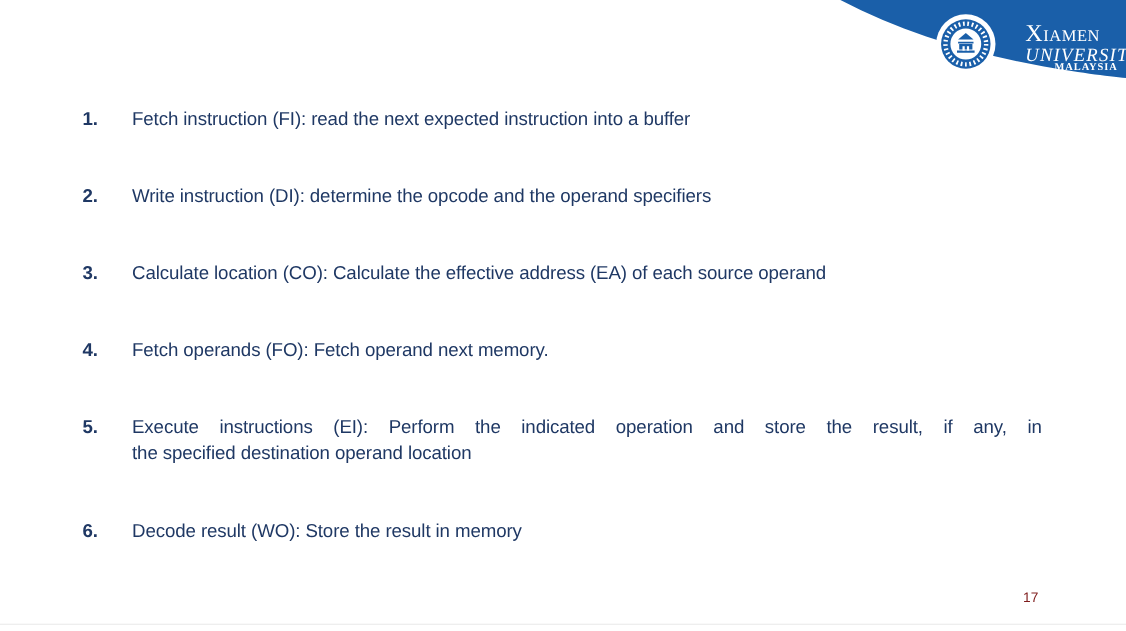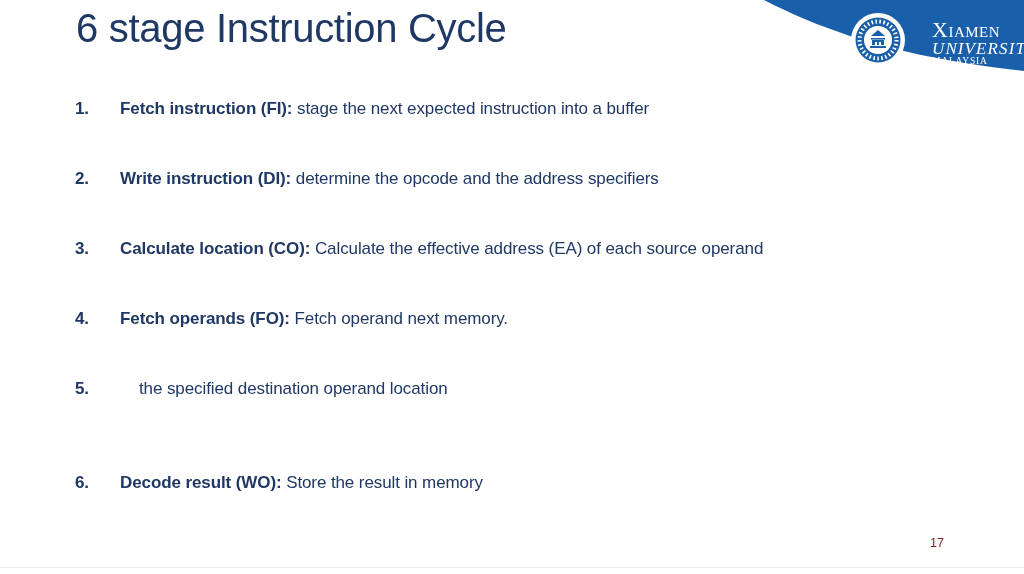--- a/index.html
+++ b/index.html
@@ -8,36 +8,36 @@
     position:relative; width:1024px; height:574px; background:#ffffff; overflow:hidden;
   }
   .banner { position:absolute; top:0; left:0; width:1024px; height:80px; }
   .logo { position:absolute; top:0; left:0; width:1024px; height:80px; pointer-events:none; }
   .seal { position:absolute; left:850px; top:12px; width:56px; height:56px; }
   .wordmark { position:absolute; left:932px; top:20px; width:88px; color:#ffffff;
               font-family:"Liberation Serif", serif; }
   .wm-line1 { font-size:15px; letter-spacing:0.5px; line-height:20px; }
   .wm-line1 .big { font-size:22px; }
   .wm-line2 { font-size:17px; letter-spacing:1.1px; line-height:13px;font-style:italic; }
-  .wm-line3 { font-size:9.5px; font-weight:normal; letter-spacing:0.8px; line-height:12px;
-              padding-right:4px; }
+  .wm-line3 { font-size:9.5px; font-weight:bold; letter-spacing:0.8px; line-height:12px;
+              text-align:right; padding-right:4px; }
   .title {
     position:absolute; left:76px; top:6px; font-size:40px; font-weight:400;
     color:#1f3864; letter-spacing:-0.3px; white-space:nowrap;
   }
   .stages { position:absolute; left:75px; top:97px; width:872px; list-style:none; }
   .stage-item {
     position:absolute; left:0; width:872px; display:flex;
     color:#1f3864; font-size:17px; line-height:23px; letter-spacing:-0.1px;
   }
   .stage-num { width:45px; flex-shrink:0; font-weight:bold; }
   .stage-content { flex:1; }
-  .stage-content b { font-weight:bold; }
+  .stage-content b { font-weight:normal; }
   .line-justified { display:block; text-align:justify; text-align-last:justify; }
-  .line-plain { display:block;margin-left:19px; }
+  .line-plain { display:block; }
   .pageno { position:absolute; left:930px; top:536px; font-size:12.5px; color:#7f1d1d; }
   .bottom-edge { position:absolute; left:0; top:567px; width:1024px; height:1px; background:#eaeaea; }
 </style>
 </head>
 <body>
 
 <div class="slide">
 
   <svg class="banner" viewBox="0 0 1024 80" aria-hidden="true">
     <path d="M764,0 C818,28 880,48 942,59 C980,66 1006,69 1024,71 L1024,0 Z" fill="#1a5fa9"></path>
@@ -58,47 +58,47 @@
         <rect x="29" y="30" width="2" height="4" fill="#ffffff"></rect>
       </g>
     </svg>
     <div class="wordmark">
       <div class="wm-line1"><span class="big">X</span><span>IAMEN</span></div>
       <div class="wm-line2">UNIVERSITY</div>
       <div class="wm-line3">MALAYSIA</div>
     </div>
   </div>
 
-  <h1 class="title">6 stage Instruction Cycle</h1>
 
   <ol class="stages">
 
     <li class="stage-item" style="top:0;">
       <span class="stage-num">1.</span>
-      <span class="stage-content"><b>Fetch instruction (FI):</b> <span>stage the next expected instruction into a buffer</span></span>
+      <span class="stage-content"><b>Fetch instruction (FI):</b> <span>read the next expected instruction into a buffer</span></span>
     </li>
 
     <li class="stage-item" style="top:70px;">
       <span class="stage-num">2.</span>
-      <span class="stage-content"><b>Write instruction (DI):</b> <span>determine the opcode and the address specifiers</span></span>
+      <span class="stage-content"><b>Write instruction (DI):</b> <span>determine the opcode and the operand specifiers</span></span>
     </li>
 
     <li class="stage-item" style="top:140px;">
       <span class="stage-num">3.</span>
       <span class="stage-content"><b>Calculate location (CO):</b> <span>Calculate the effective address (EA) of each source operand</span></span>
     </li>
 
     <li class="stage-item" style="top:210px;">
       <span class="stage-num">4.</span>
       <span class="stage-content"><b>Fetch operands (FO):</b> <span>Fetch operand next memory.</span></span>
     </li>
 
     <li class="stage-item" style="top:280px;">
       <span class="stage-num">5.</span>
       <span class="stage-content">
+        <span class="line-justified"><b>Execute instructions (EI):</b> <span>Perform the indicated operation and store the result, if any, in</span></span>
         <span class="line-plain">the specified destination operand location</span>
       </span>
     </li>
 
     <li class="stage-item" style="top:374px;">
       <span class="stage-num">6.</span>
       <span class="stage-content"><b>Decode result (WO):</b> <span>Store the result in memory</span></span>
     </li>
 
   </ol>

